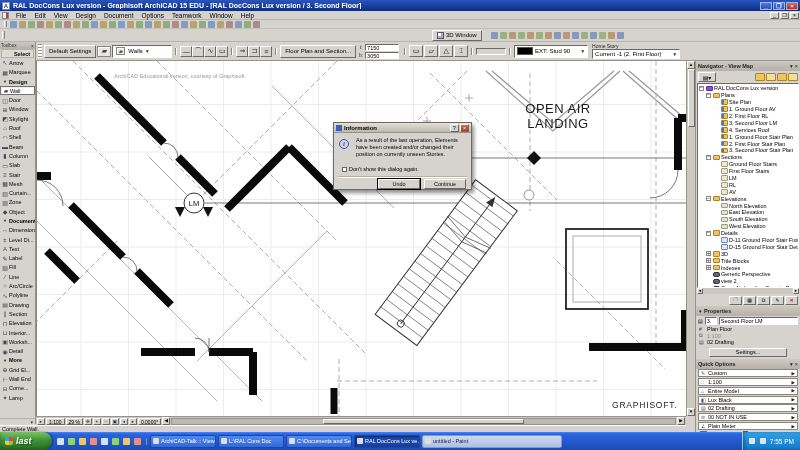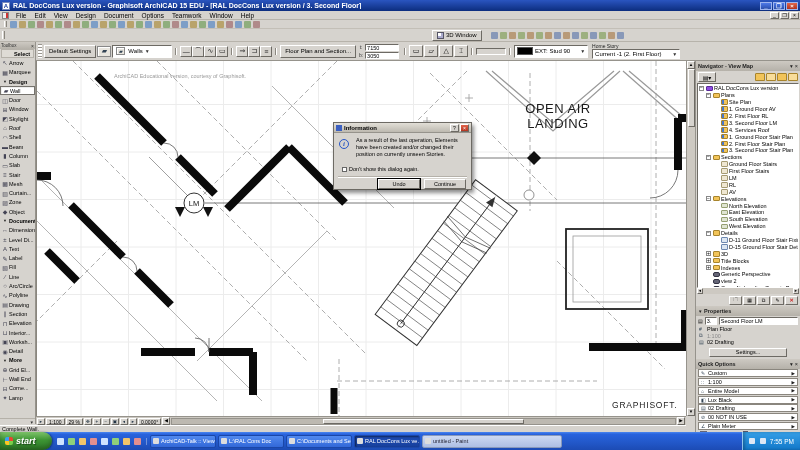--- a/index.html
+++ b/index.html
@@ -1020,21 +1020,21 @@
       <span class="drive"></span>
       <span>C: 219.0 GB</span>
       <span class="mem"></span>
       <span>1.76 GB</span>
     </div>
   </div>
 
   <div id="taskbar">
     <div class="startbtn">
       <span class="flag"></span>
-      <span>start</span>
+      <span>last</span>
     </div>
     <div class="ql">
 
     <span class="ico"></span>
         <span class="ico"></span>
         <span class="ico"></span>
         <span class="ico"></span>
         <span class="ico"></span>
         <span class="ico"></span>
         <span class="ico"></span>

